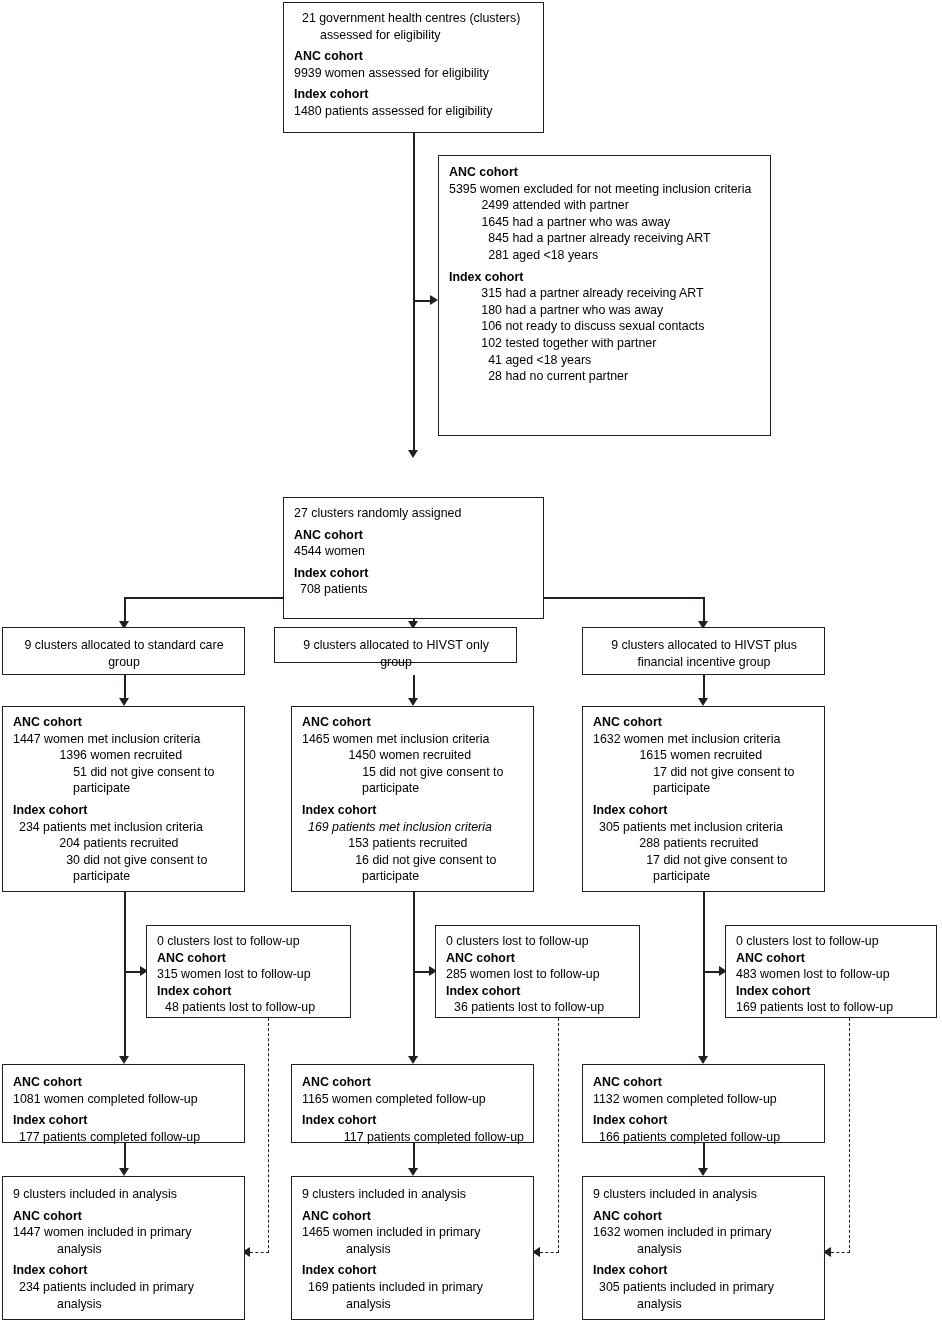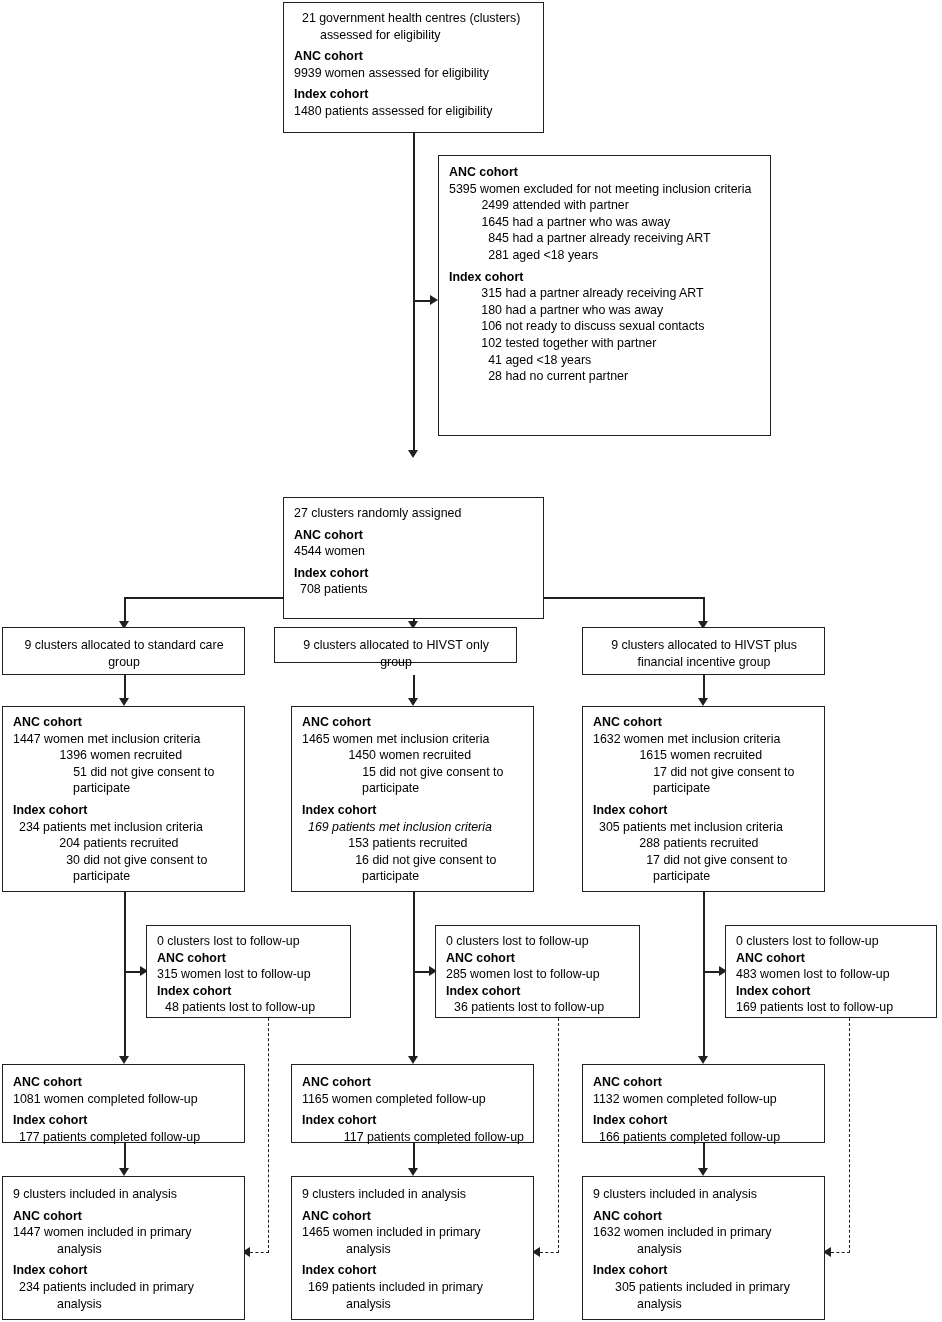--- a/index.html
+++ b/index.html
@@ -304,17 +304,17 @@
   </div>
 
   <div class="box" style="left:582px; top:1176px; width:243px; height:144px; padding-top:9px;">
     <div class="ln">9 clusters included in analysis</div>
     <div class="gap"></div>
     <div class="ln hd">ANC cohort</div>
     <div class="ln">1632 women included in primary</div>
     <div class="ln i3">analysis</div>
     <div class="gap"></div>
     <div class="ln hd">Index cohort</div>
-    <div class="ln" style="padding-left:6px;margin-left:16px;">305 patients included in primary</div>
+    <div class="ln" style="padding-left:6px;">305 patients included in primary</div>
     <div class="ln i3">analysis</div>
   </div>
 
 </div>
 
 </body></html>

